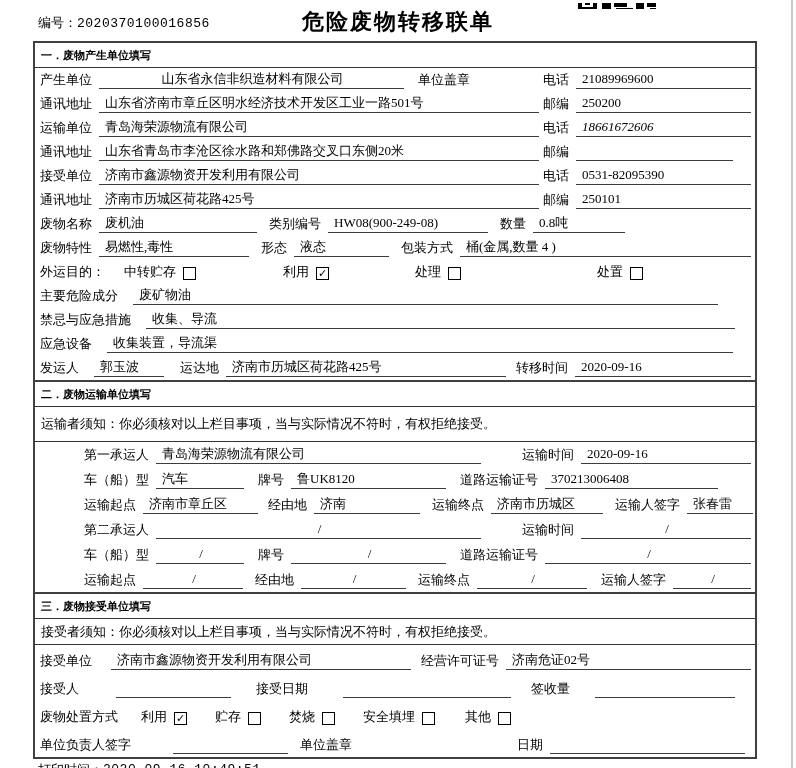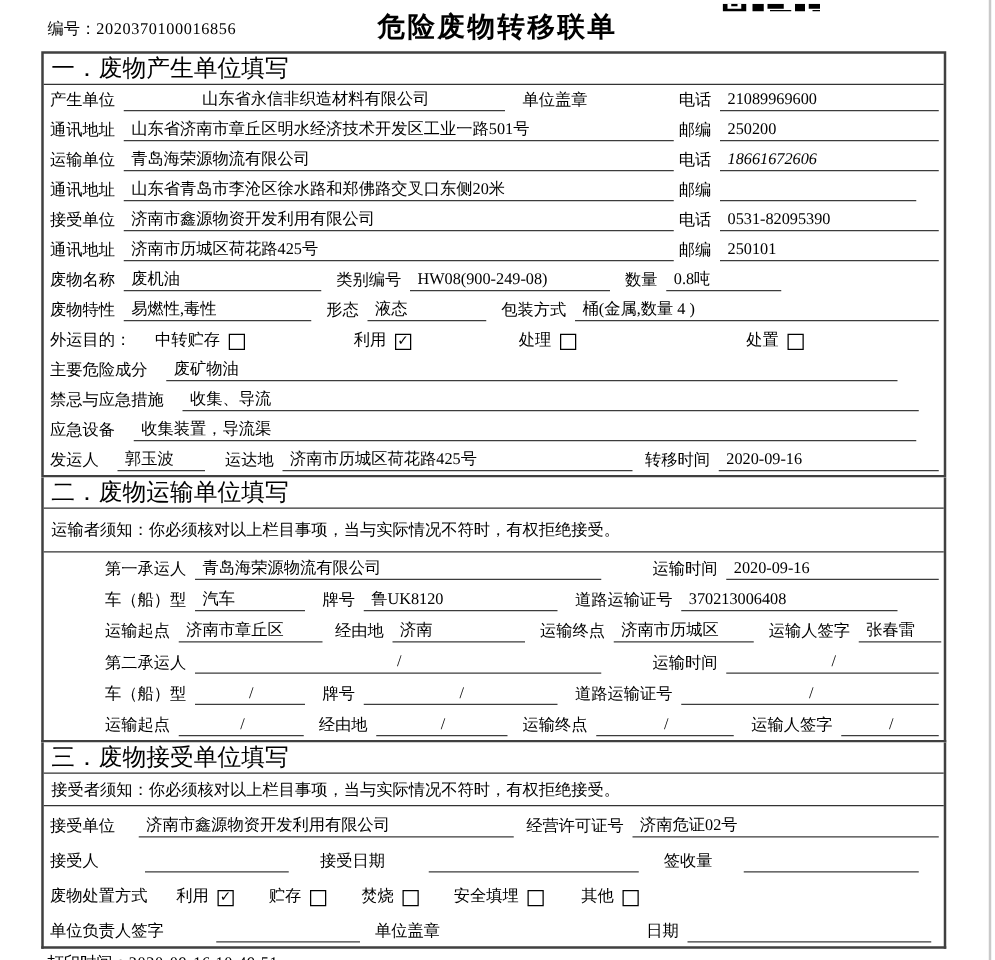--- a/index.html
+++ b/index.html
@@ -2,28 +2,28 @@
 <html><head>
 <meta charset="utf-8">
 <style>
   html,body{margin:0;padding:0;background:#ffffff;}
   .page{position:relative;width:796px;height:768px;background:#fff;overflow:hidden;
         font-family:"Liberation Serif","DejaVu Serif",serif;font-size:13px;color:#000;}
   .edge-line{position:absolute;right:3px;top:0;width:2px;height:100%;background:#c9c9c9;}
   .qr{position:absolute;left:578px;top:0;width:80px;height:9px;overflow:hidden;}
   .doc-header{position:relative;height:41px;}
   .serial{position:absolute;left:38px;top:14px;white-space:nowrap;}
-  .serial-num{font-family:Liberation Serif, serif;letter-spacing:.5px;}
+  .serial-num{font-family:Liberation Mono, monospace;letter-spacing:.5px;}
   .title{text-align:center;padding-top:7px;font-size:22px;font-weight:bold;letter-spacing:2px;
          font-family:"Liberation Sans","DejaVu Sans",sans-serif;}
   .form{width:724px;margin-left:33px;box-sizing:border-box;}
   .sec{border:2px solid #404040;box-sizing:border-box;background:#fff;}
   .sec + .sec{border-top:none;}
-  .shead{display:flex;align-items:center;height:24px;padding-left:6px;font-weight:normal;
-         font-size:19px;border-bottom:1px solid #333;
+  .shead{display:flex;align-items:center;height:24px;padding-left:6px;font-weight:bold;
+         font-size:11px;border-bottom:1px solid #333;
          font-family:"Liberation Sans","DejaVu Sans",sans-serif;}
   .note{display:flex;align-items:center;border-bottom:1px solid #333;padding-left:6px;
         font-family:"Liberation Sans","DejaVu Sans",sans-serif;}
   .s2 .note{height:34px;}
   .s3 .note{height:25px;}
   .frow{display:flex;align-items:flex-end;box-sizing:border-box;
         padding:0 2px 3px 5px;}
   .s1 .frow{height:24px;}
   .s2 .frow{height:25px;margin-left:44px;}
   .s3 .frow{height:28px;}

